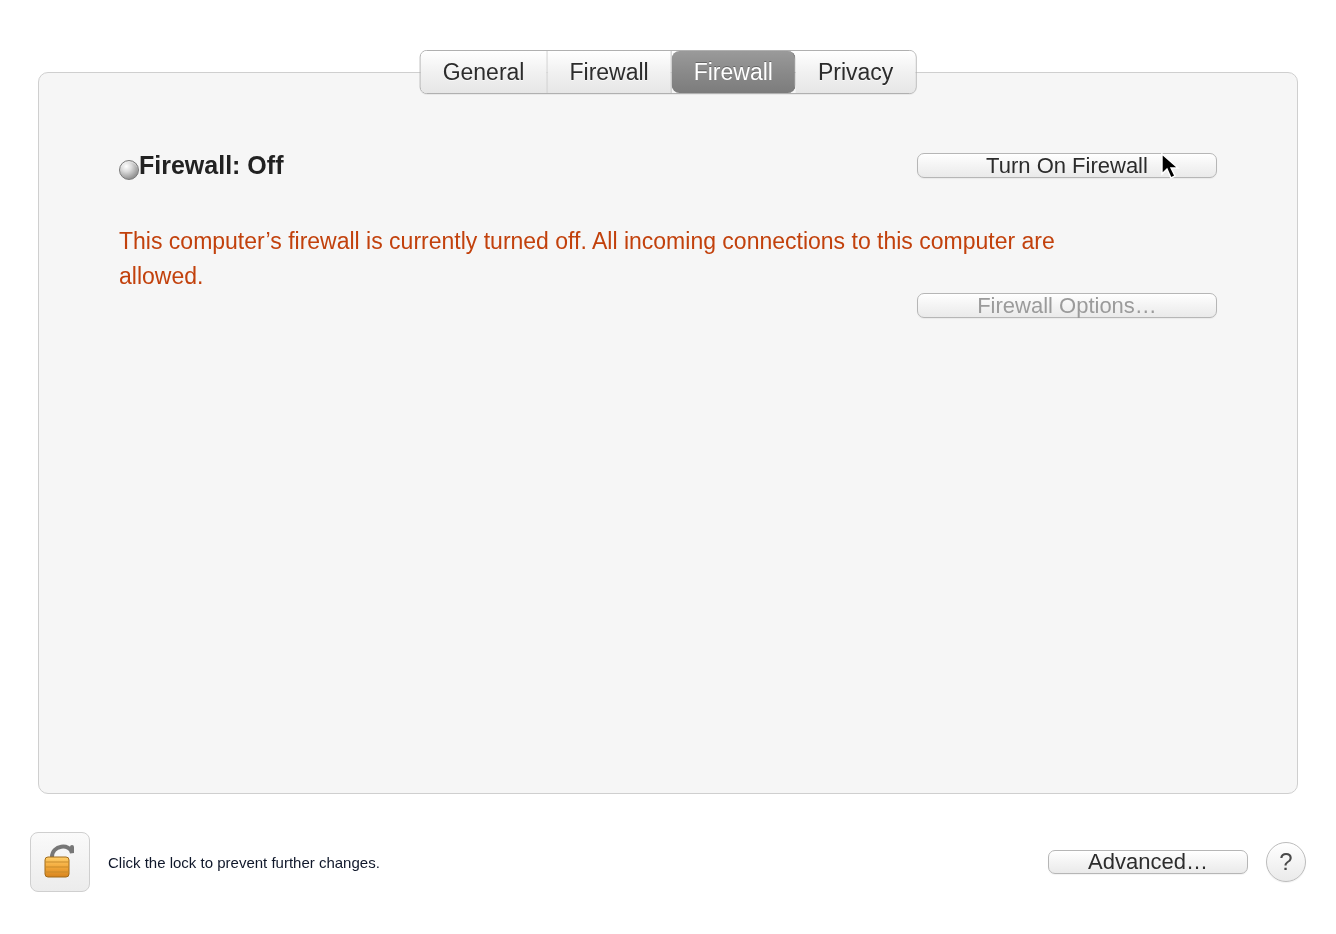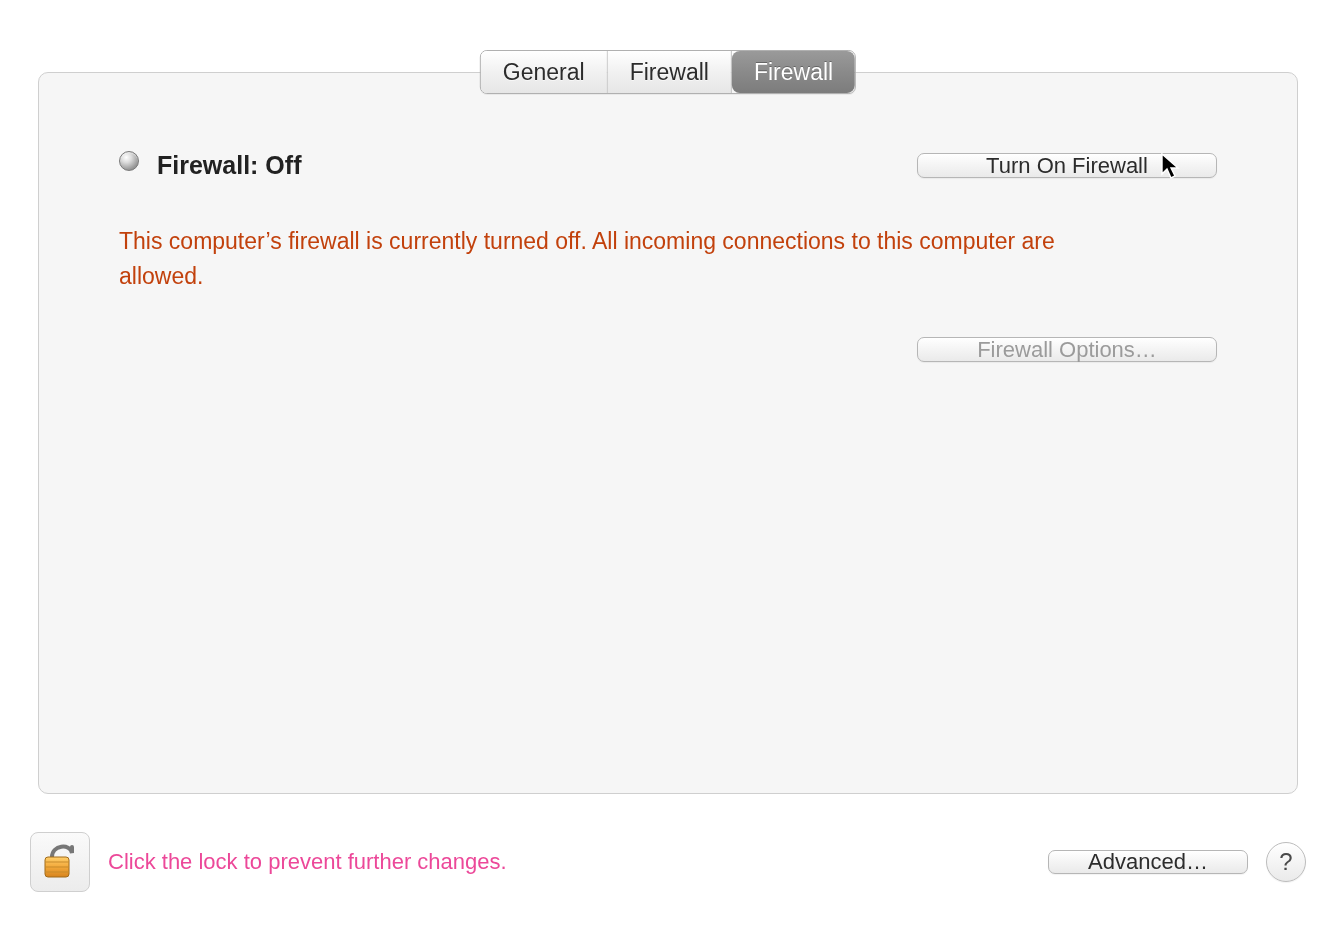--- a/index.html
+++ b/index.html
@@ -72,22 +72,21 @@
   }
   
   .status-row {
     display: flex;
     align-items: center;
     justify-content: space-between;
     margin-bottom: 44px;
   }
   .status-left {
     display: flex;
-    align-items: flex-start;
-    gap: 18px;
+    align-items: flex-end;
   }
   .status-dot {
     width: 20px;
     height: 20px;
     border-radius: 50%;
     background: radial-gradient(circle at 35% 30%, #ffffff 0%, #dcdcdc 30%, #9a9a9a 70%, #6d6d6d 100%);
     border: 1px solid #7a7a7a;
     box-shadow: inset 0 1px 1px rgba(255,255,255,0.5);
   }
   .status-title {
@@ -96,21 +95,20 @@
   }
   .description {
     font-size: 23px;
     line-height: 1.5;
     color: #c2410c;
     max-width: 1010px;
   }
   .options-row {
     display: flex;
     justify-content: flex-end;
-    margin-top: 44px;
     align-items: center;
   }
   
   .btn {
     display: inline-flex;
     align-items: center;
     justify-content: center;
     height: 25px;
     min-width: 300px;
     padding: 0 30px;
@@ -155,21 +153,21 @@
     width: 60px;
     height: 60px;
     border: 1px solid #cfcfcf;
     border-radius: 8px;
     background: linear-gradient(to bottom, #fafafa 0%, #ececec 100%);
     display: flex;
     align-items: center;
     justify-content: center;
     cursor: pointer;
   }
-  .lock-text { font-size: 22px; color: #ec4899; }
+  .lock-text { font-size: 15px; color: #0f172a; }
   .footer-spacer { flex: 1; }
   .help-button {
     width: 40px;
     height: 40px;
     border: 1px solid #bcbcbc;
     border-radius: 50%;
     background: linear-gradient(to bottom, #ffffff 0%, #eaeaea 100%);
     display: flex;
     align-items: center;
     justify-content: center;
@@ -181,20 +179,21 @@
 </style>
 </head>
 <body>
 
 <div class="window">
 
   <div class="tabs">
     <div class="tab">General</div>
     <div class="tab">Firewall</div>
     <div class="tab active">Firewall</div>
+    <div class="tab">Privacy</div>
   </div>
 
   <div class="panel">
 
     <div class="status-row">
       <div class="status-left">
         <div class="status-dot"></div>
         <div class="status-title">Firewall: Off</div>
       </div>
       <div class="btn">Turn On Firewall</div>

